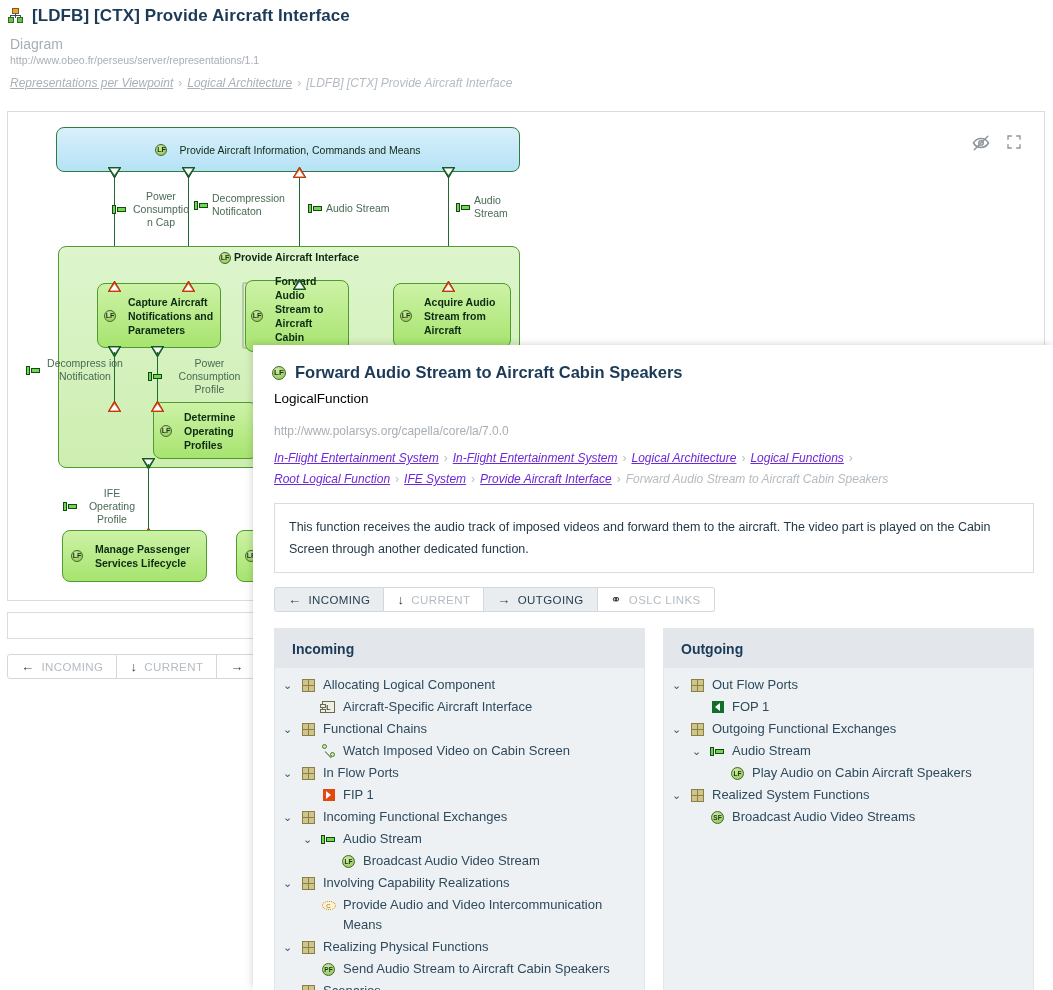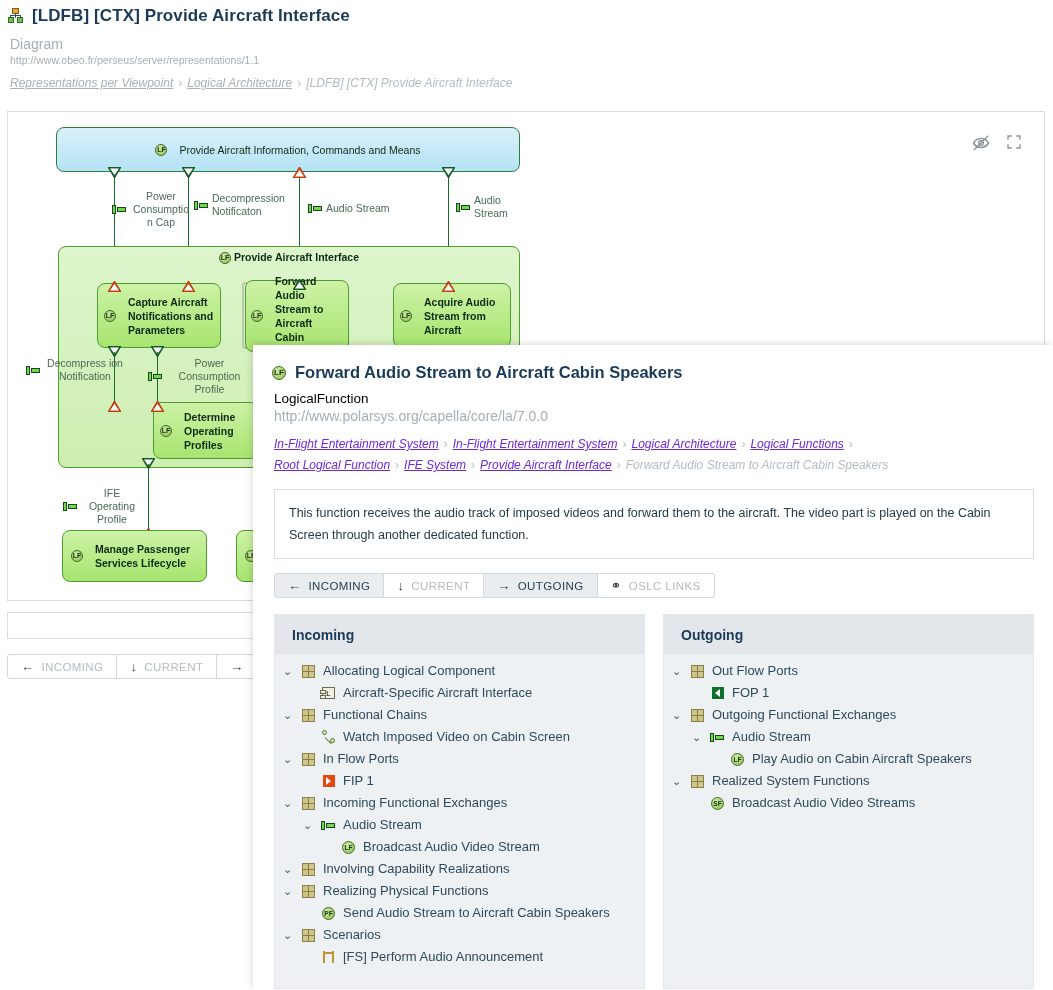--- a/index.html
+++ b/index.html
@@ -105,21 +105,21 @@
   .tab.dim .ar { color: #333; }
 
   
   .overlay {
     position: absolute; left: 253px; top: 345px; width: 800px; height: 645px;
     background: #ffffff; box-shadow: -2px -2px 6px rgba(0,0,0,.12);
   }
   .ov-title-row { display:flex; align-items:center; gap: 9px; padding: 18px 0 0 19px; }
   .ov-title { font-size: 16.5px; font-weight: bold; color: #1b3a57; }
   .ov-kind { font-size: 13.5px; color: #000000; margin: 9px 0 0 21px; }
-  .ov-url { font-size: 14px; color: #a7aeb4; margin: 2px 0 0 21px; }
+  .ov-url { font-size: 12px; color: #a7aeb4; margin: 18px 0 0 21px; }
   .ov-crumbs { margin: 10px 19px 0 21px; font-size: 12px; color: #a9b0b6; font-style: italic; line-height: 21px; }
   .ov-crumbs a { color: #6d28d9; text-decoration: underline; font-style: italic; }
   .ov-crumbs .sep { font-style: normal; margin: 0 5px; color: #b9c0c6; }
   .ov-crumbs .cur { color: #b4bbc1; }
 
   .ov-desc {
     margin: 13px 19px 0 21px; border: 1px solid #d7dde2; background: #fff;
     padding: 12px 14px; font-size: 12.5px; color: #243a48; line-height: 22px;
   }
   .ov-tabs { margin: 14px 0 0 21px; display: flex; }
@@ -559,20 +559,27 @@
             <span class="lbl">Broadcast Audio Video Stream</span>
           </div>
 
           <div class="tnode ind1">
             <span class="chev">⌄</span>
             <span class="ico">
                 <span class="ico-group"></span>
               </span>
             <span class="lbl">Involving Capability Realizations</span>
           </div>
+          <div class="tnode ind2" style="padding-right:30px;">
+            <span class="chev none">·</span>
+            <span class="ico" style="align-items:center;">
+                <span class="ico-cap">C</span>
+              </span>
+            <span class="lbl">Provide Audio and Video Intercommunication Means</span>
+          </div>
 
           <div class="tnode ind1">
             <span class="chev">⌄</span>
             <span class="ico">
                 <span class="ico-group"></span>
               </span>
             <span class="lbl">Realizing Physical Functions</span>
           </div>
           <div class="tnode ind2">
             <span class="chev none">·</span>

